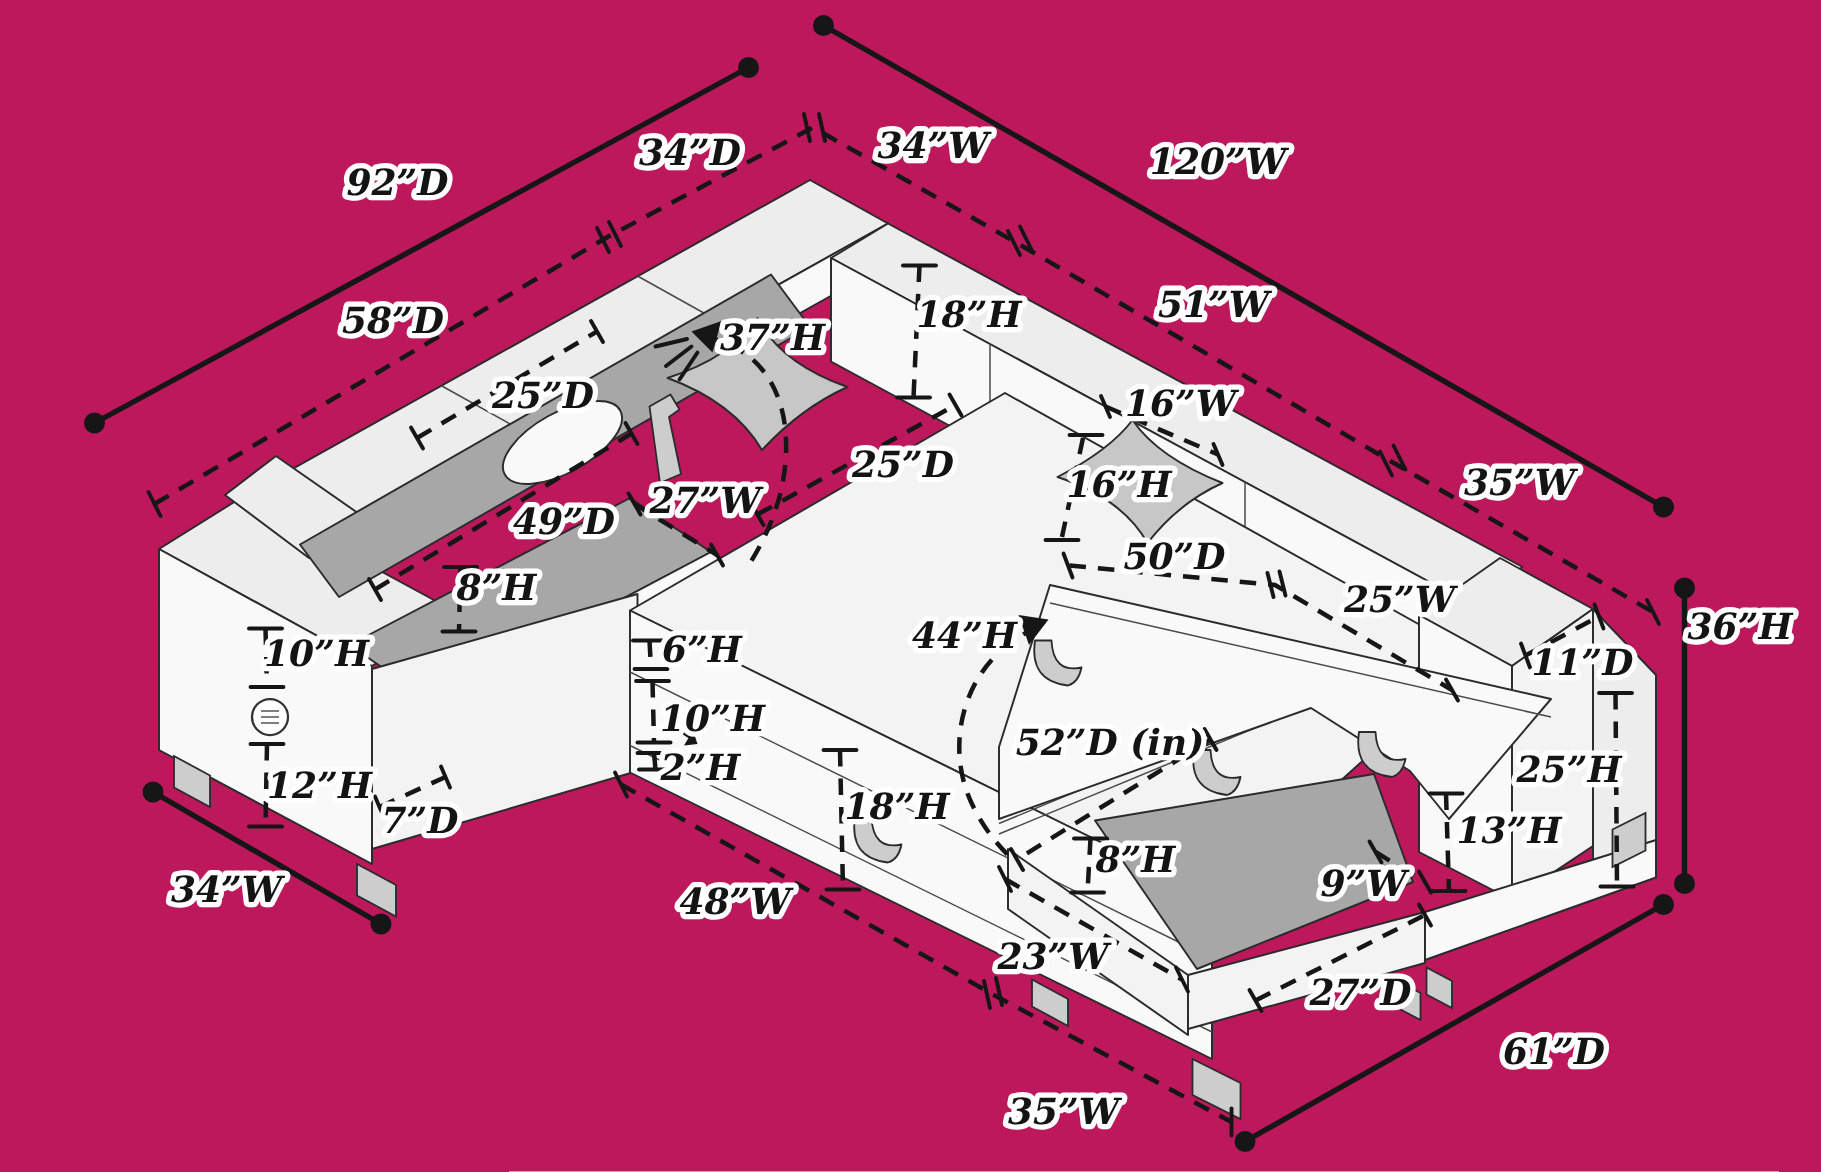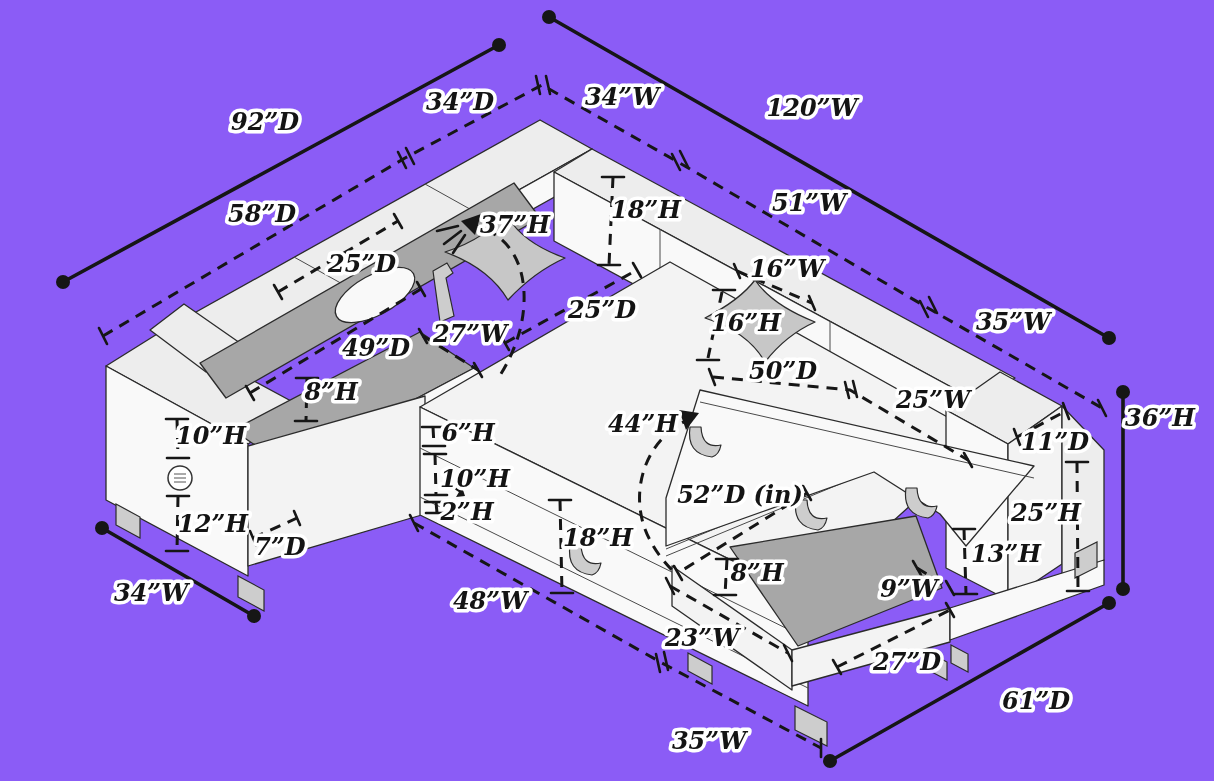--- a/index.html
+++ b/index.html
@@ -1,16 +1,16 @@
 <!DOCTYPE html>
 <html><head>
 <meta charset="utf-8">
 <style>
   html,body{margin:0;padding:0;background:#ffffff;}
-  .stage{position:relative;width:1214px;height:781px;background:#8b5cf6;overflow:hidden;
+  .stage{position:relative;width:1214px;height:781px;background:#be185d;overflow:hidden;
          font-family:"DejaVu Serif", serif;}
   svg{display:block;}
   .face{stroke:#2b2b2b;stroke-width:1.3;stroke-linejoin:round;}
   .f-light{fill:#f3f3f3;}
   .f-lighter{fill:#f9f9f9;}
   .f-mid{fill:#ededed;}
   .f-dark{fill:#a7a7a7;}
   .f-pillow{fill:#c7c7c7;}
   .f-foot{fill:#cdcdcd;stroke:#2b2b2b;stroke-width:1.2;}
   .thin{stroke:#4a4a4a;stroke-width:1;fill:none;}

